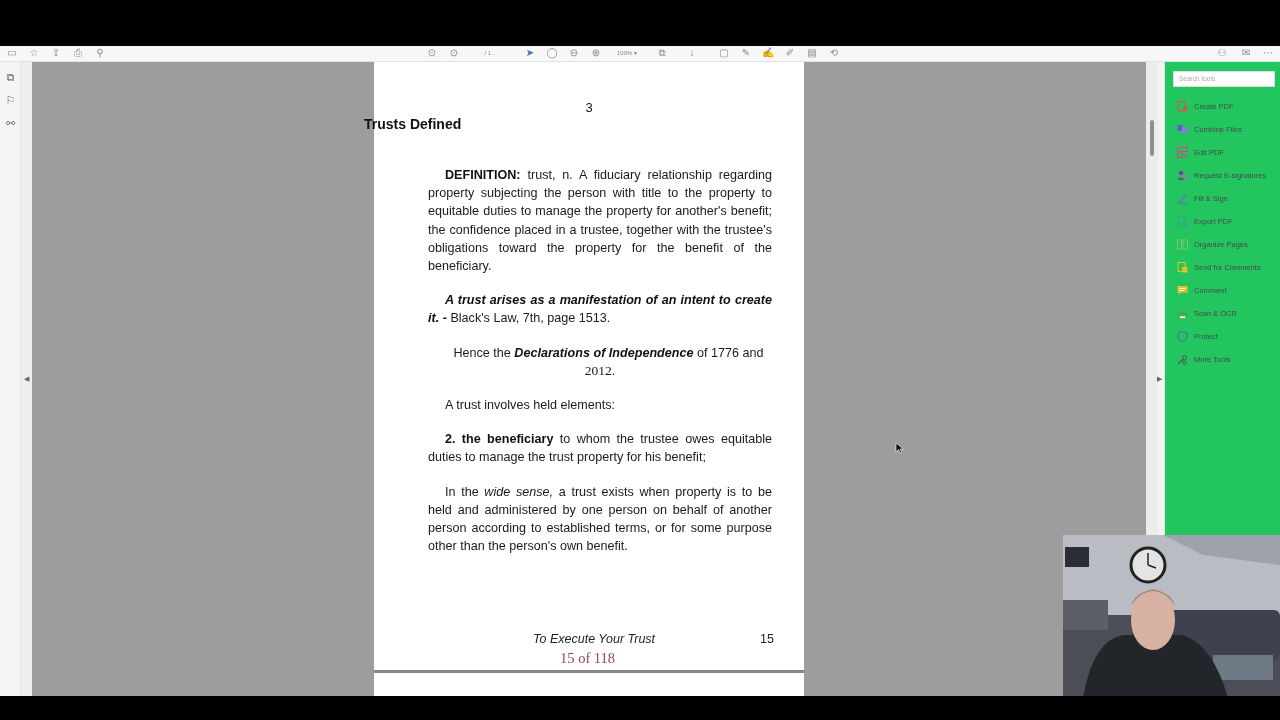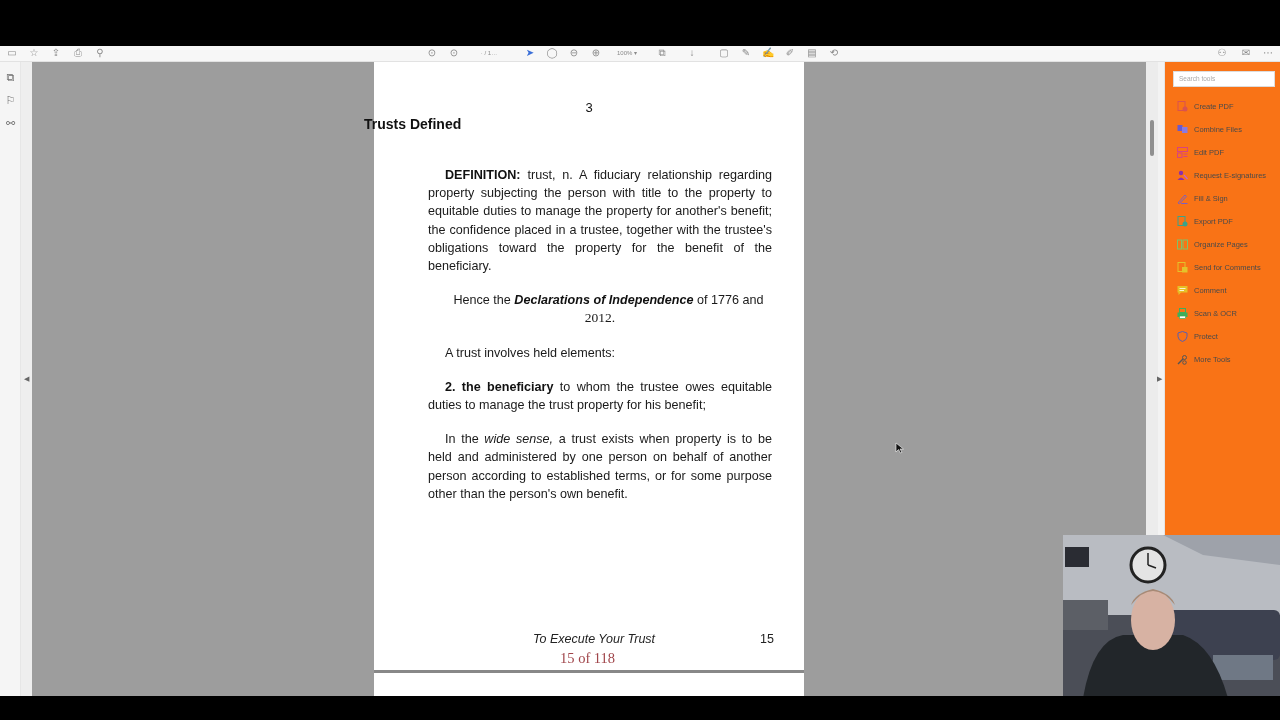--- a/index.html
+++ b/index.html
@@ -10,21 +10,21 @@
   .tb-icon { position: absolute; top: 1px; width: 12px; height: 12px; color: #8a8a8a; font-size: 10px; line-height: 12px; text-align: center; }
   .left-rail { position: absolute; left: 0; top: 62px; width: 21px; height: 634px; background: #f5f5f5; border-right: 1px solid #e6e6e6; }
   .rail-icon { position: absolute; left: 4px; width: 13px; height: 13px; color: #707070; font-size: 11px; line-height: 13px; text-align: center; }
   .left-gutter { position: absolute; left: 21px; top: 62px; width: 11px; height: 634px; background: #eeeeee; }
   .collapse-left { position: absolute; left: 24px; top: 375px; width: 5px; height: 8px; color: #666; font-size: 7px; line-height: 8px; }
   .doc-area { position: absolute; left: 32px; top: 62px; width: 1114px; height: 634px; background: #9d9d9d; overflow: hidden; }
   .scroll-track { position: absolute; left: 1146px; top: 62px; width: 12px; height: 634px; background: #ececec; }
   .scroll-thumb { position: absolute; left: 1150px; top: 120px; width: 4px; height: 36px; background: #8f8f8f; border-radius: 2px; }
   .collapse-right { position: absolute; left: 1157px; top: 375px; width: 5px; height: 8px; color: #666; font-size: 7px; }
   .right-gutter { position: absolute; left: 1158px; top: 62px; width: 7px; height: 634px; background: #f3f3f3; border-right: 1px solid #e4e4e4; }
-  .tools-panel { position: absolute; left: 1165px; top: 62px; width: 115px; height: 634px; background: #f97316; }
+  .tools-panel { position: absolute; left: 1165px; top: 62px; width: 115px; height: 634px; background: #22c55e; }
   .search-tools { position: absolute; left: 8px; top: 9px; width: 102px; height: 16px; border: 1px solid #dcdcdc; background: #fff; font-size: 6.5px; color: #a9a9a9; padding: 3px 5px; font-family: "Liberation Sans", sans-serif; }
   .tool-item { position: absolute; left: 12px; height: 14px; display: flex; align-items: center; cursor: pointer; }
   .tool-icon { width: 11px; height: 11px; margin-right: 6px; display: inline-block; }
   .tool-label { font-size: 7.5px; color: #4a4a4a; white-space: nowrap; }
   .page { position: absolute; left: 342px; top: 0; width: 430px; height: 608px; background: #fff; }
   .page-sep { position: absolute; left: 342px; top: 608px; width: 430px; height: 3px; background: #888; }
   .page2 { position: absolute; left: 342px; top: 611px; width: 430px; height: 30px; background: #fff; }
   .p-num { position: absolute; left: 0; top: 38px; width: 450px; text-align: center; font-size: 13px; color: #111; }
   .p-title { position: absolute; left: 0; top: 54px; width: 450px; text-align: left; font-size: 14px; font-weight: bold; color: #111; }
   .p-body { position: absolute; left: 54px; top: 88px; width: 344px; font-size: 12.6px; line-height: 18.2px; color: #1a1a1a; text-align: justify; }
@@ -82,20 +82,21 @@
   <span class="collapse-left">◀</span>
 
   <div class="doc-area">
     <div class="page">
       <div class="p-num" style="left:-10px">3</div>
       <div class="p-title" style="left:-10px">Trusts Defined</div>
 
       <div class="p-body">
         <p><b>DEFINITION:</b><span> trust, n. A fiduciary relationship regarding property subjecting the person with title to the property to equitable duties to manage the property for another's benefit; the confidence placed in a trustee, together with the trustee's obligations toward the property for the benefit of the beneficiary.</span></p>
 
+        <p><b><i>A trust arises as a manifestation of an intent to create it. -</i></b><span> Black's Law, 7th, page 1513.</span></p>
 
         <p style="text-align:center"><span>Hence the </span><b><i>Declarations of Independence</i></b><span> of 1776 and </span><span class="serif">2012.</span></p>
 
         <p style="text-align:left">A trust involves held elements:</p>
 
 
         <p><b>2. the beneficiary</b><span> to whom the trustee owes equitable duties to manage the trust property for his benefit;</span></p>
 
 
         <p><span>In the </span><i>wide sense,</i><span> a trust exists when property is to be held and administered by one person on behalf of another person according to established terms, or for some purpose other than the person's own benefit.</span></p>

